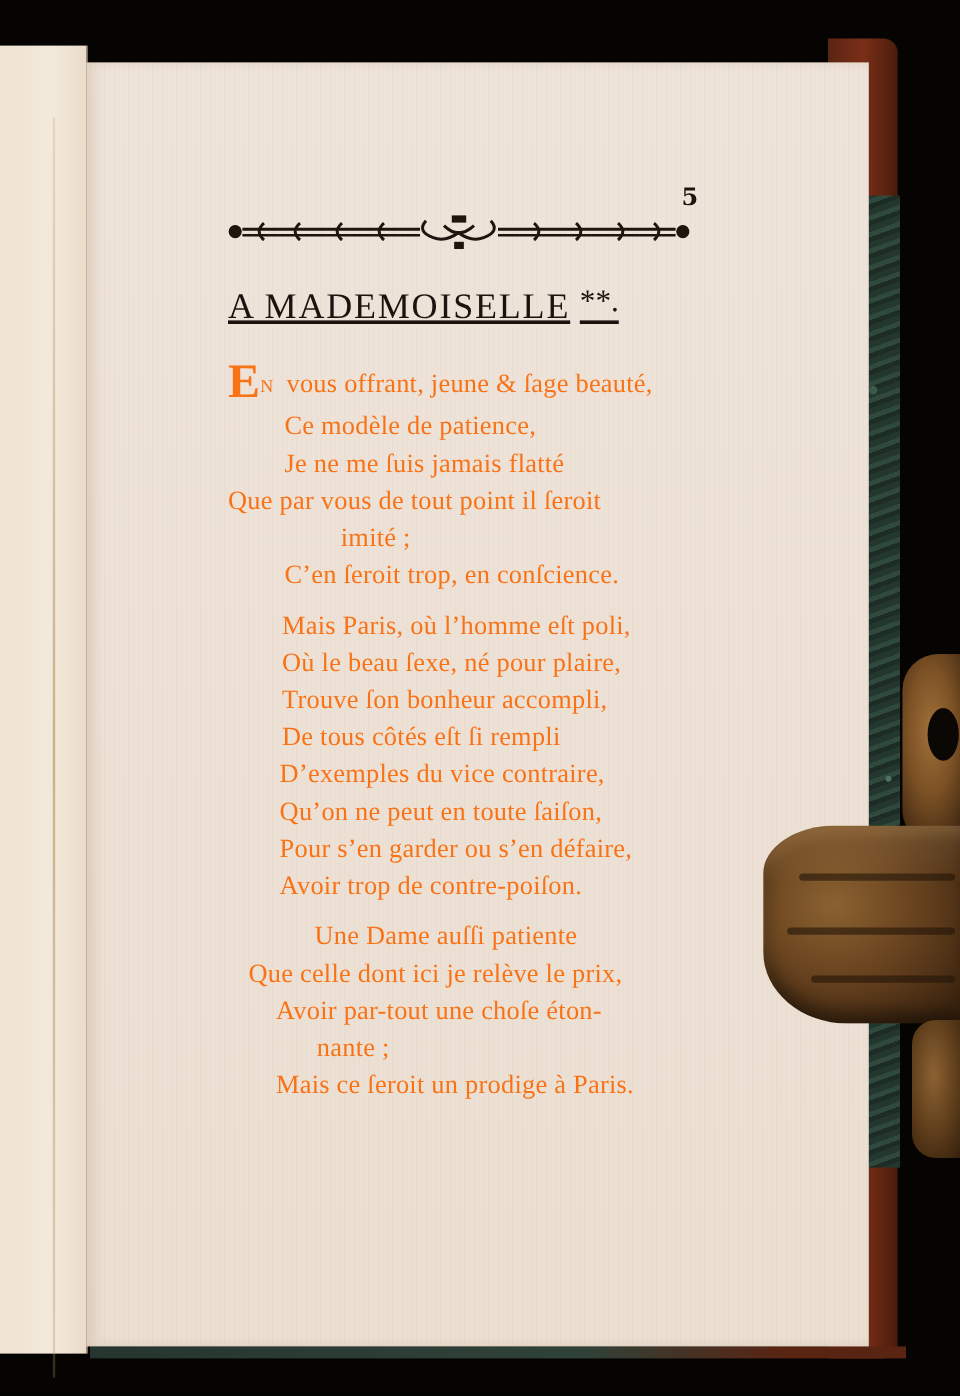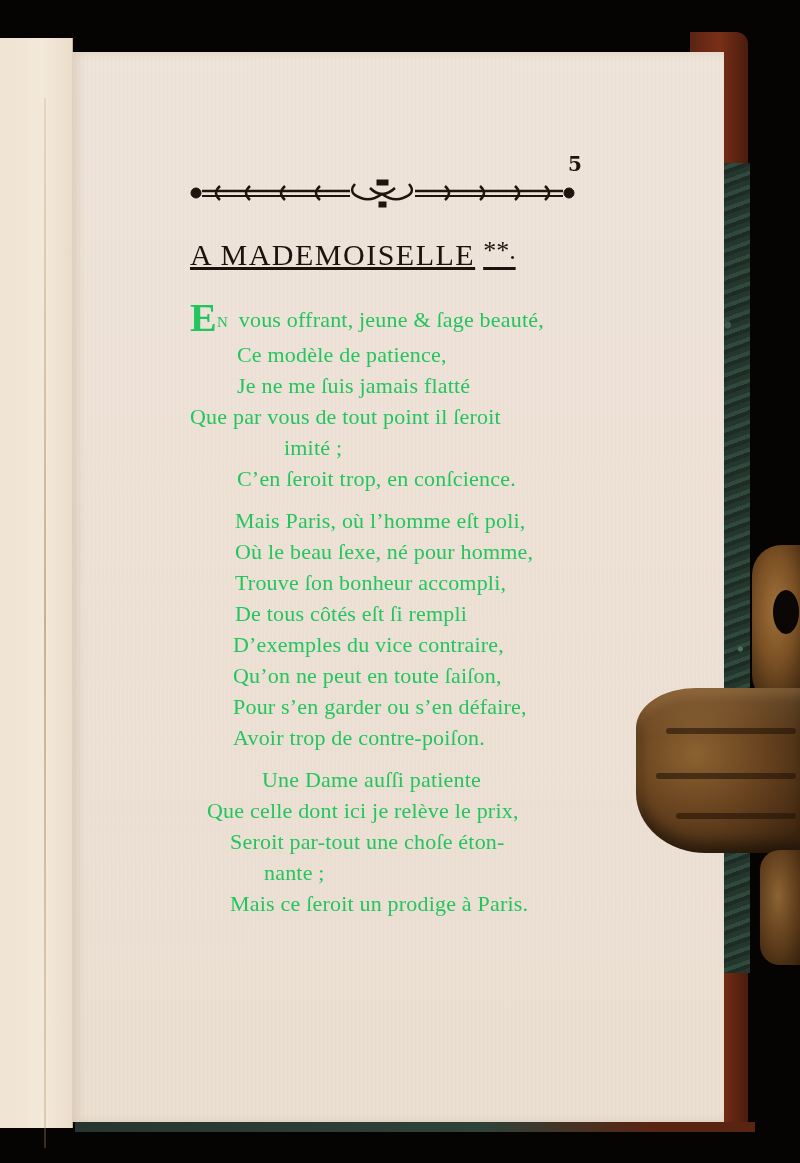--- a/index.html
+++ b/index.html
@@ -91,21 +91,21 @@
       text-decoration: underline;
     }
     .title .stars {
       font-size: 26px;
       letter-spacing: 0;
       margin-left: 8px;
       vertical-align: 6px;
     }
     .verse {
       position: absolute;
-      color: #22c55e;
+      color: #f97316;
       font-size: 22px;
       font-family: "Liberation Serif", serif;
       white-space: nowrap;
       letter-spacing: 0.2px;
     }
     .dropcap {
       font-size: 40px;
       line-height: 1;
       vertical-align: -4px;
       font-weight: bold;
@@ -202,31 +202,31 @@
   <div class="verse" style="left:190px; top:298px;">
     <span class="dropcap">E</span><span class="smallcap">N</span><span>vous offrant, jeune &amp; ſage beauté,</span>
   </div>
   <div class="verse" style="left:237px; top:342px;">Ce modèle de patience,</div>
   <div class="verse" style="left:237px; top:373px;">Je ne me ſuis jamais flatté</div>
   <div class="verse" style="left:190px; top:404px;">Que par vous de tout point il ſeroit</div>
   <div class="verse" style="left:284px; top:435px;">imité ;</div>
   <div class="verse" style="left:237px; top:466px;">C’en ſeroit trop, en conſcience.</div>
 
   <div class="verse" style="left:235px; top:508px;">Mais Paris, où l’homme eſt poli,</div>
-  <div class="verse" style="left:235px; top:539px;">Où le beau ſexe, né pour homme,</div>
+  <div class="verse" style="left:235px; top:539px;">Où le beau ſexe, né pour plaire,</div>
   <div class="verse" style="left:235px; top:570px;">Trouve ſon bonheur accompli,</div>
   <div class="verse" style="left:233px; top:632px;">D’exemples du vice contraire,</div>
   <div class="verse" style="left:235px; top:601px;">De tous côtés eſt ſi rempli</div>
   <div class="verse" style="left:233px; top:663px;">Qu’on ne peut en toute ſaiſon,</div>
   <div class="verse" style="left:233px; top:694px;">Pour s’en garder ou s’en défaire,</div>
   <div class="verse" style="left:233px; top:725px;">Avoir trop de contre-poiſon.</div>
 
   <div class="verse" style="left:230px; top:767px;margin-left:32px;">Une Dame auſſi patiente</div>
   <div class="verse" style="left:207px; top:798px;">Que celle dont ici je relève le prix,</div>
-  <div class="verse" style="left:230px; top:829px;">Seroit par-tout une choſe éton-</div>
+  <div class="verse" style="left:230px; top:829px;">Avoir par-tout une choſe éton-</div>
   <div class="verse" style="left:264px; top:860px;">nante ;</div>
   <div class="verse" style="left:230px; top:891px;">Mais ce ſeroit un prodige à Paris.</div>
 
   <div class="clasp-upper"></div>
   <div class="clasp-hole"></div>
   <div class="clasp-main">
     <div class="clasp-ridge" style="left:30px; top:40px; width:130px;"></div>
     <div class="clasp-ridge" style="left:20px; top:85px; width:140px;"></div>
     <div class="clasp-ridge" style="left:40px; top:125px; width:120px;"></div>
   </div>

